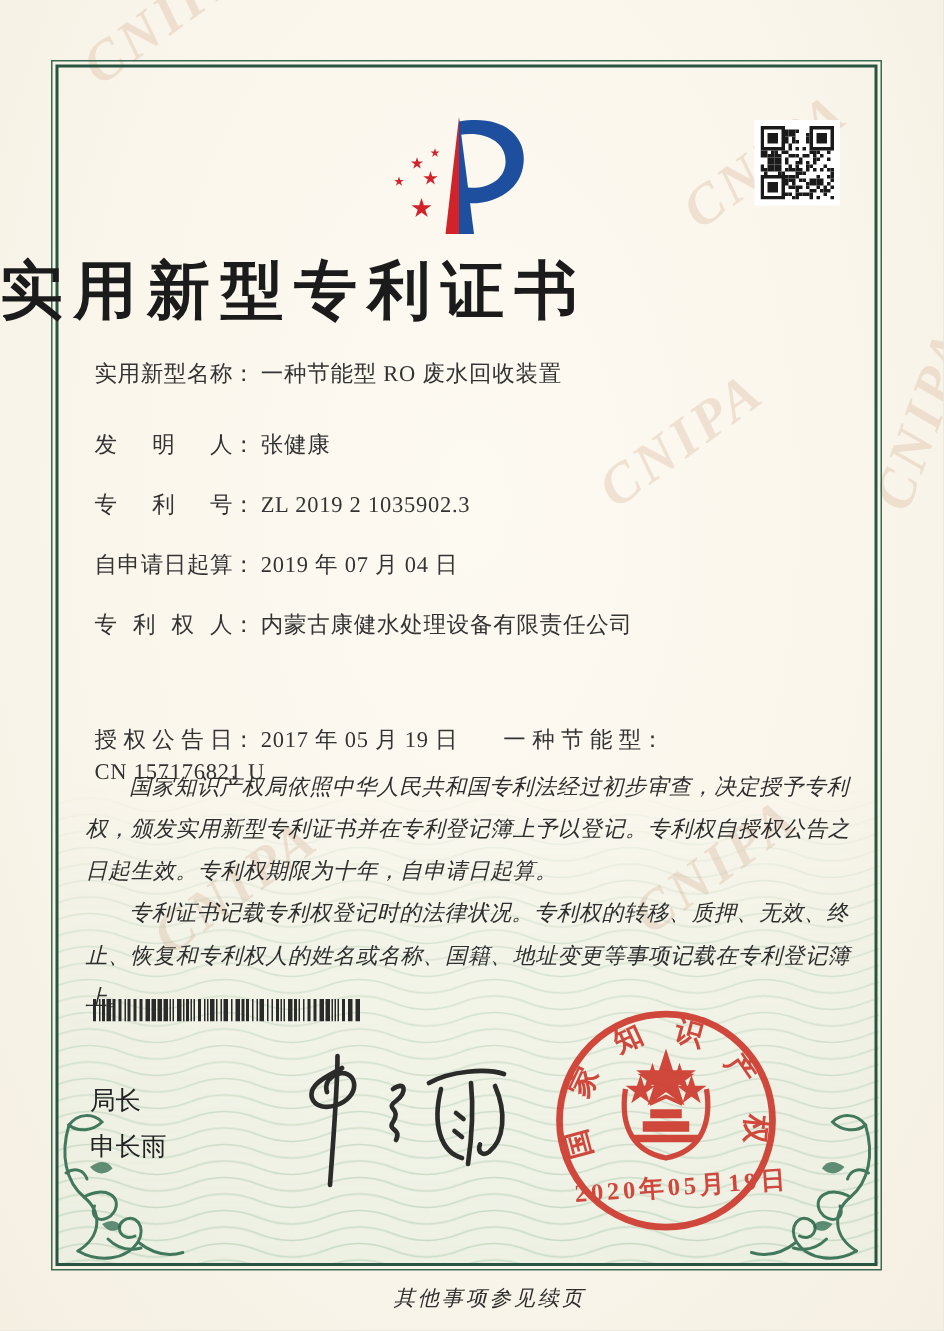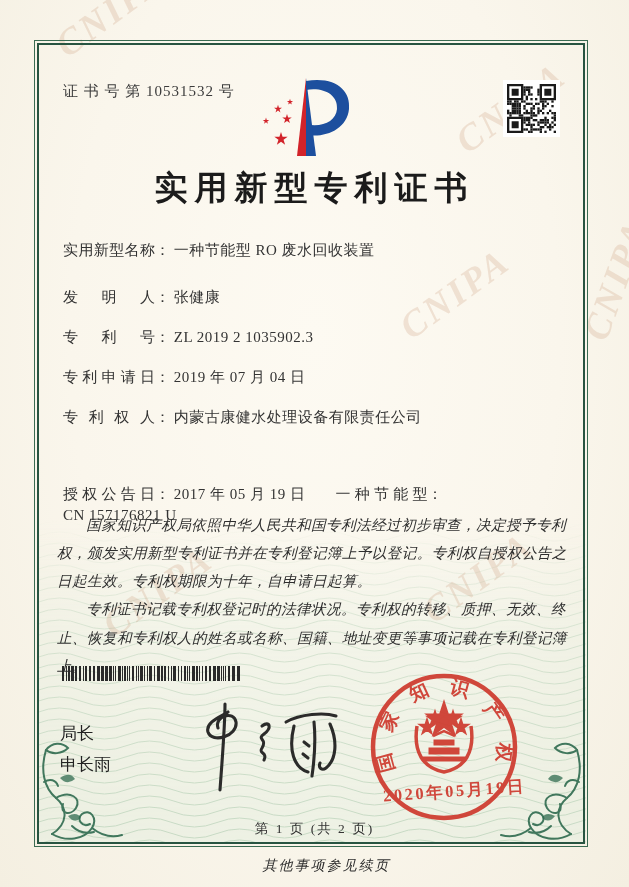--- a/index.html
+++ b/index.html
@@ -11,21 +11,21 @@
   .abs{position:absolute;}
   
   .frame{position:absolute;left:34px;top:40px;width:552px;height:805px;
          border:1px solid #3a6b52;}
   .frame-inner{position:absolute;inset:2px;border:2px solid #285441;}
   
   .wm{position:absolute;font-family:"Liberation Serif",serif;font-weight:bold;font-style:italic;
       font-size:37px;letter-spacing:3px;color:rgba(206,160,128,0.26);white-space:nowrap;pointer-events:none;}
   
   .certno{left:63px;top:82px;font-size:15px;color:#3b3b3b;letter-spacing:1px;}
-  .title{left:0;right:0;top:166px;text-align:center;font-size:33px;font-weight:600;
+  .title{left:0;right:0;top:166px;text-align:left;font-size:42px;font-weight:600;
          letter-spacing:7px;color:#1b1b1b;}
   
   .row{left:63px;width:505px;font-size:15px;line-height:21px;color:#333;}
   .flabel{display:inline-block;width:92px;text-align:justify;text-align-last:justify;vertical-align:top;}
   .fcolon{display:inline-block;vertical-align:top;}
   .fvalue{display:inline-block;width:392px;vertical-align:top;letter-spacing:0.5px;}
   .fvalue2{display:inline-block;width:150px;vertical-align:top;letter-spacing:0.5px;}
   
   .paras{left:57px;top:511px;width:516px;font-size:14.6px;line-height:1.93;
          font-style:italic;color:#2e2e2e;}
@@ -93,21 +93,20 @@
       <path d="M14,92 C28,100 46,98 54,86 C60,76 52,66 44,72 C38,77 44,86 52,82"></path>
       <path d="M8,8 C14,0 24,0 30,6 C24,12 14,13 8,8 Z"></path>
       <path d="M54,86 C64,94 74,96 84,93"></path>
       <path d="M34,84 C40,90 48,92 56,90"></path>
       <path d="M6,40 C12,36 18,38 20,44"></path>
     </g>
     <path d="M22,36 q10,-7 15,1 q-8,7 -15,-1 Z" fill="#2f6b4f" opacity="0.75"></path>
     <path d="M30,74 q9,-5 13,2 q-7,6 -13,-2 Z" fill="#2f6b4f" opacity="0.75"></path>
   </svg>
 
-  <div class="abs certno">证 书 号 第 10531532 号</div>
 
   <svg class="abs" style="left:250px;top:76px;" width="108" height="86" viewBox="0 0 108 86">
     <defs>
       <polygon id="star" points="0,-1 0.2245,-0.309 0.9511,-0.309 0.3633,0.118 0.5878,0.809 0,0.382 -0.5878,0.809 -0.3633,0.118 -0.9511,-0.309 -0.2245,-0.309"></polygon>
     </defs>
 
     <path d="M56,5 C86,0 101,15 99,33 C97,53 76,62 57,59 L57,48.5 C73,51.5 86,45 87,33 C88,19 74,11 56,14 Z" fill="#1d4f9e"></path>
 
     <polygon points="56,2 47,80 56,80" fill="#d2232a"></polygon>
     <polygon points="56,2 56,80 66,80" fill="#1d4f9e"></polygon>
@@ -280,21 +279,21 @@
   </div>
   <div class="abs row" style="top:287px;">
     <span class="flabel">发明人</span><span class="fcolon">：</span>
     <span class="fvalue">张健康</span>
   </div>
   <div class="abs row" style="top:327px;">
     <span class="flabel">专利号</span><span class="fcolon">：</span>
     <span class="fvalue">ZL 2019 2 1035902.3</span>
   </div>
   <div class="abs row" style="top:367px;">
-    <span class="flabel">专利申请日</span><span class="fcolon">：</span>
+    <span class="flabel">自申请日起算</span><span class="fcolon">：</span>
     <span class="fvalue">2019 年 07 月 04 日</span>
   </div>
   <div class="abs row" style="top:407px;">
     <span class="flabel">专利权人</span><span class="fcolon">：</span>
     <span class="fvalue">内蒙古康健水处理设备有限责任公司</span>
   </div>
   <div class="abs row" style="top:484px;">
     <span class="flabel">授权公告日</span><span class="fcolon">：</span>
     <span class="fvalue2">2017 年 05 月 19 日</span>
     <span class="flabel" style="margin-left:8px;">一种节能型</span><span class="fcolon">：</span>
@@ -400,16 +399,15 @@
         <use href="#sstar" transform="translate(96,59) scale(4)"></use>
         <path d="M68,68 L79,63 L90,68" fill="none" stroke-width="2.5"></path>
         <rect x="69" y="72" width="20" height="5"></rect>
         <rect x="64" y="80" width="30" height="6"></rect>
         <rect x="58" y="89" width="42" height="4"></rect>
       </g>
       <text x="18" y="127" transform="rotate(-4 110 122)" font-family="Liberation Serif, serif" font-size="16.5" font-weight="bold" letter-spacing="2.5" fill="#ce392d">2020年05月19日</text>
     </g>
   </svg>
 
-  <div class="abs pageinfo">第 1 页 (共 2 页)</div>
   <div class="abs contnote">其他事项参见续页</div>
 
 </div>
 
 </body></html>

